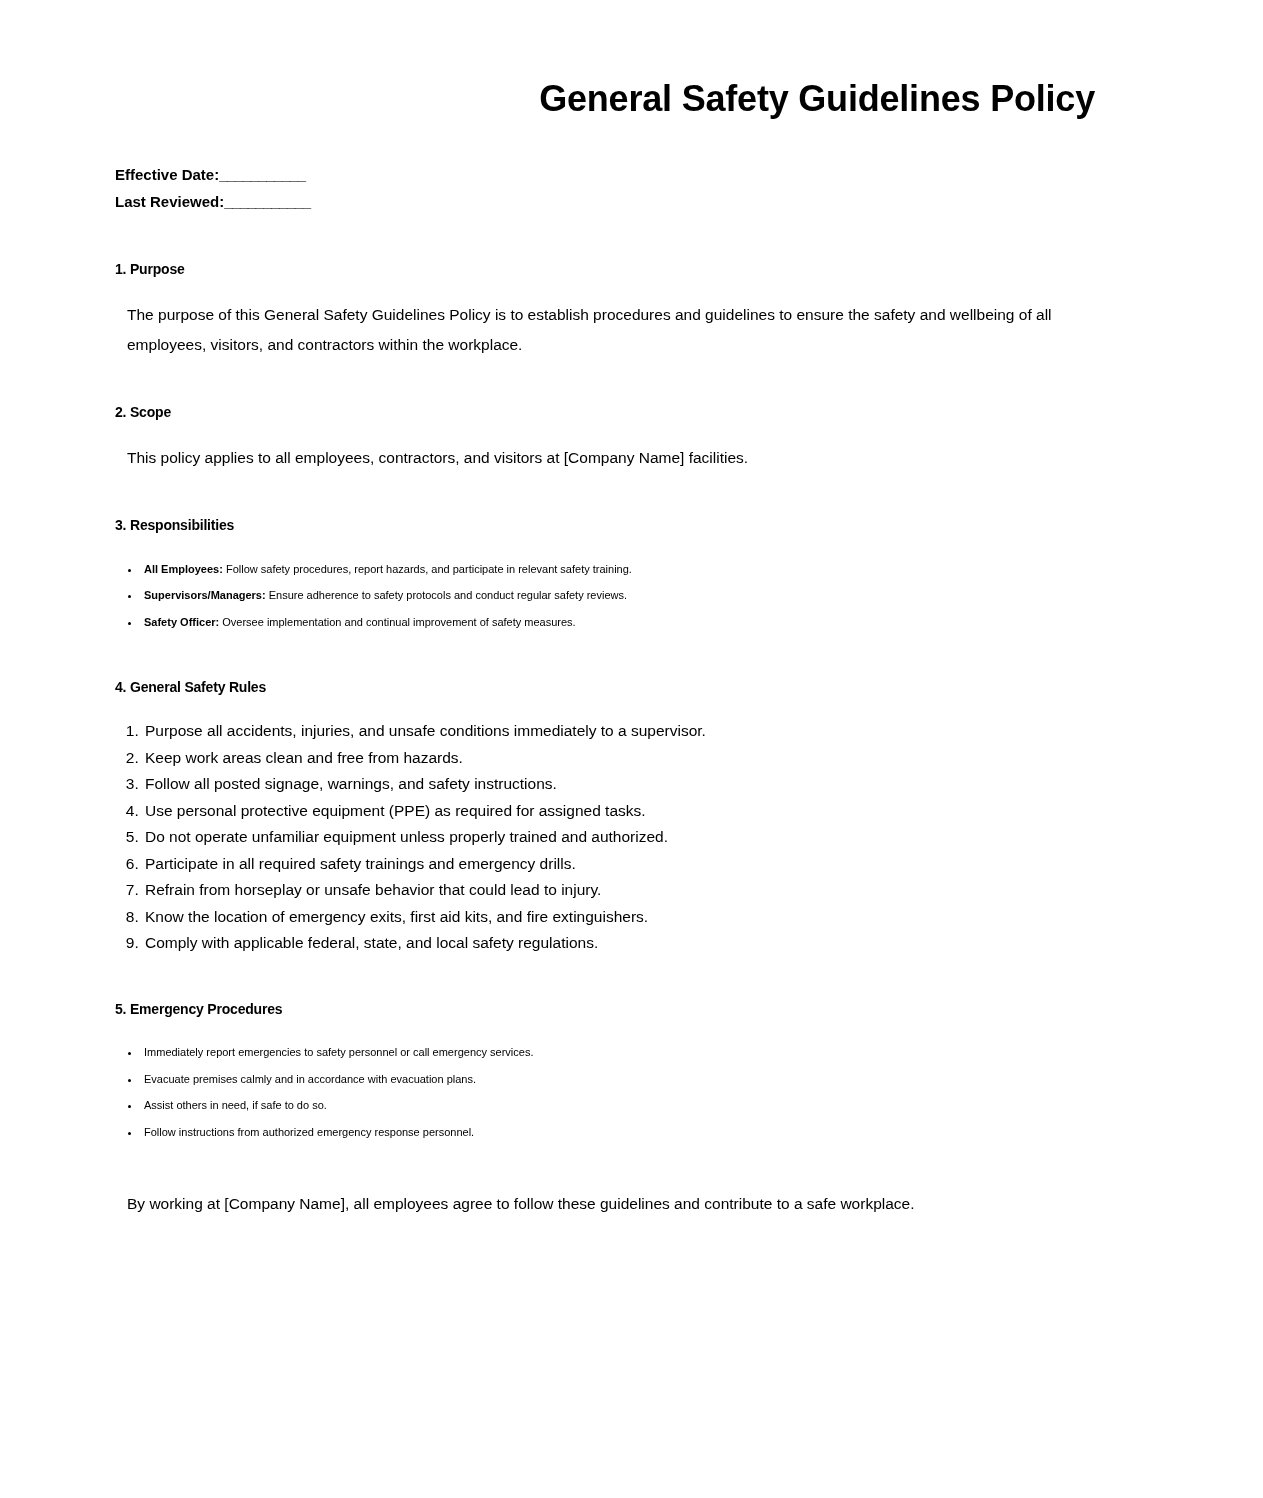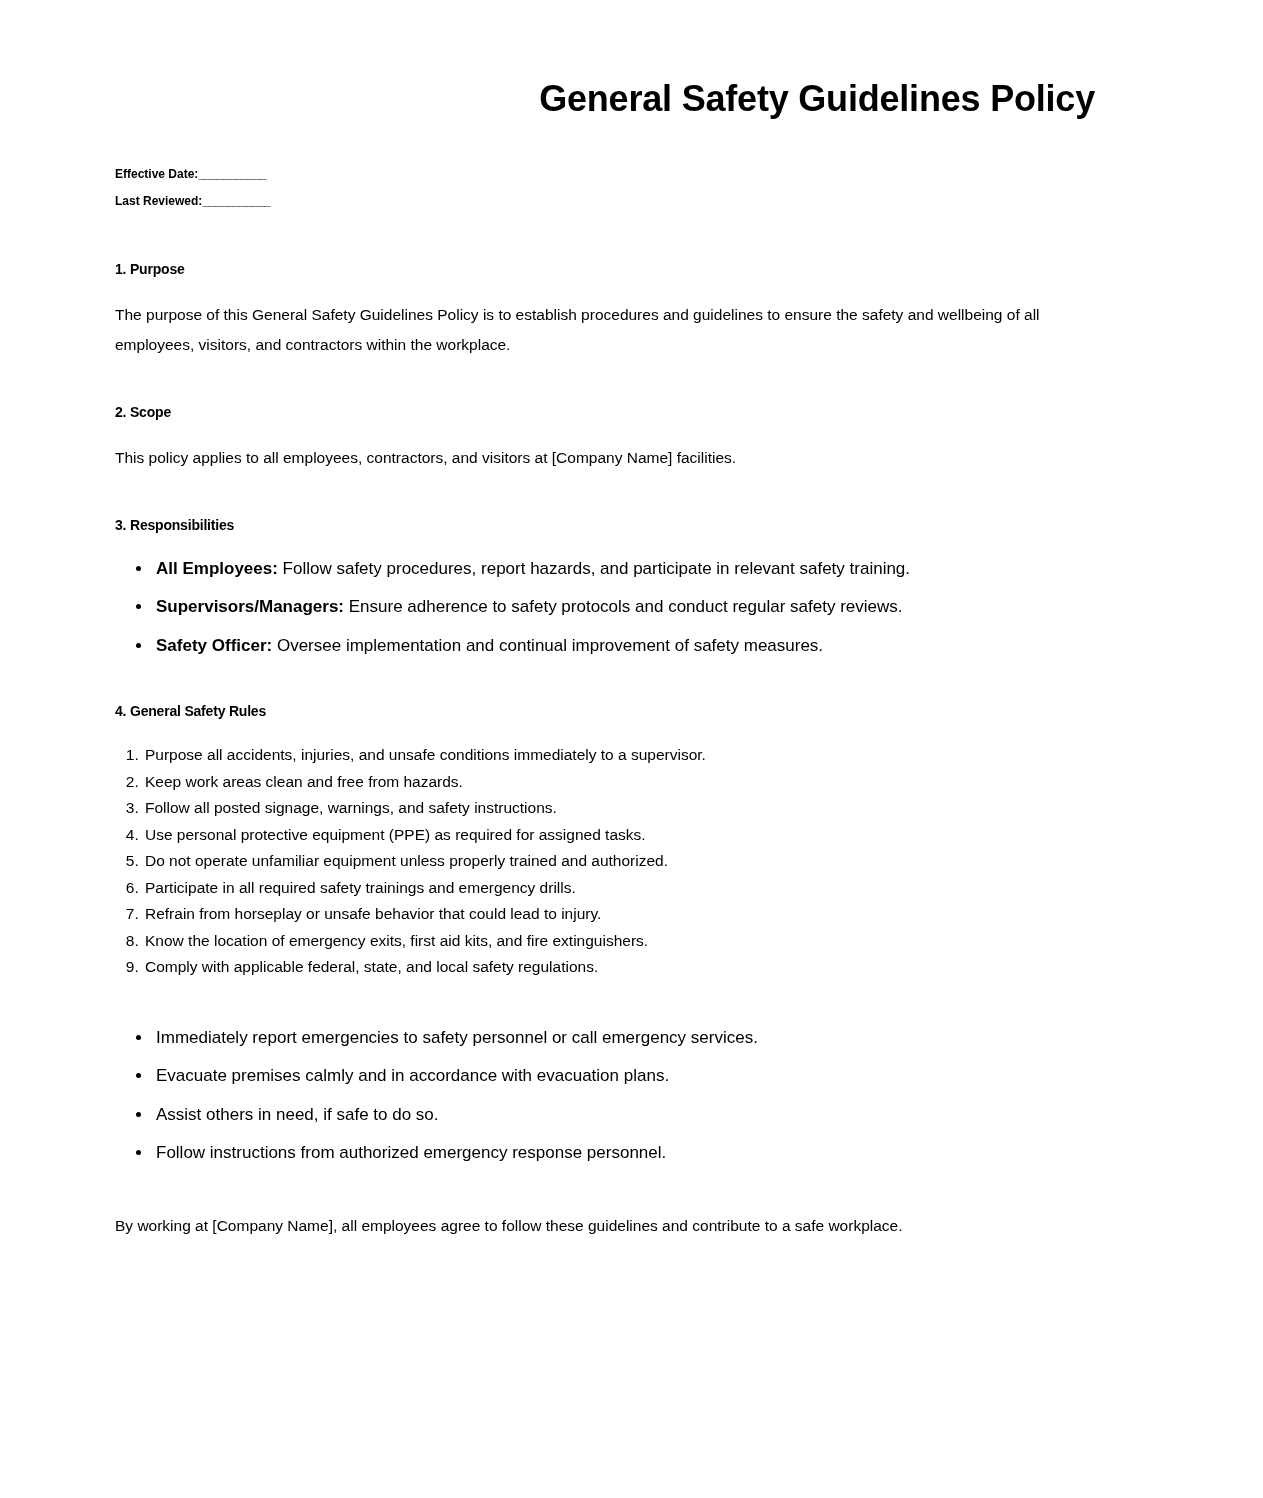--- a/index.html
+++ b/index.html
@@ -24,21 +24,21 @@
     font-weight: bold;
     line-height: 1.15;
     margin: 0 0 42px 0;
     letter-spacing: -0.2px;
     text-align: right;
   }
   .meta {
     margin: 0 0 46px 0;
   }
   .meta-row {
-    font-size: 12px;
+    font-size: 15px;
     font-weight: bold;
     line-height: 27px;
     white-space: pre;
   }
   .meta-blank {
     font-weight: bold;
     letter-spacing: -0.5px;
   }
   h2.section-heading {
     font-size: 14px;
@@ -46,32 +46,32 @@
     line-height: 1.2;
     margin: 0 0 22px 0;
     letter-spacing: -0.2px;
   }
   section.block {
     margin: 0 0 44px 0;
   }
   p.body-text {
     font-size: 15.5px;
     line-height: 30px;
-    margin: 0;
+    margin: 12px;
     width: 972px;
   }
   ul.bullet-list {
     margin: 0;
     padding: 0 0 0 26px;
     list-style-type: disc;
   }
   ul.bullet-list li {
-    font-size: 17px;
+    font-size: 11px;
     line-height: 26.5px;
-    margin: 12px;
+    margin: 0;
     padding-left: 3px;
   }
   ol.numbered-list {
     margin: 0;
     padding: 0 0 0 28px;
     list-style-type: decimal;
   }
   ol.numbered-list li {
     font-size: 15.5px;
     line-height: 26.5px;
@@ -127,20 +127,21 @@
       <li>Use personal protective equipment (PPE) as required for assigned tasks.</li>
       <li>Do not operate unfamiliar equipment unless properly trained and authorized.</li>
       <li>Participate in all required safety trainings and emergency drills.</li>
       <li>Refrain from horseplay or unsafe behavior that could lead to injury.</li>
       <li>Know the location of emergency exits, first aid kits, and fire extinguishers.</li>
       <li>Comply with applicable federal, state, and local safety regulations.</li>
     </ol>
   </section>
 
   <section class="block">
+    <h2 class="section-heading">5. Emergency Procedures</h2>
     <ul class="bullet-list">
       <li>Immediately report emergencies to safety personnel or call emergency services.</li>
       <li>Evacuate premises calmly and in accordance with evacuation plans.</li>
       <li>Assist others in need, if safe to do so.</li>
       <li>Follow instructions from authorized emergency response personnel.</li>
     </ul>
   </section>
 
 
   <section class="block">

